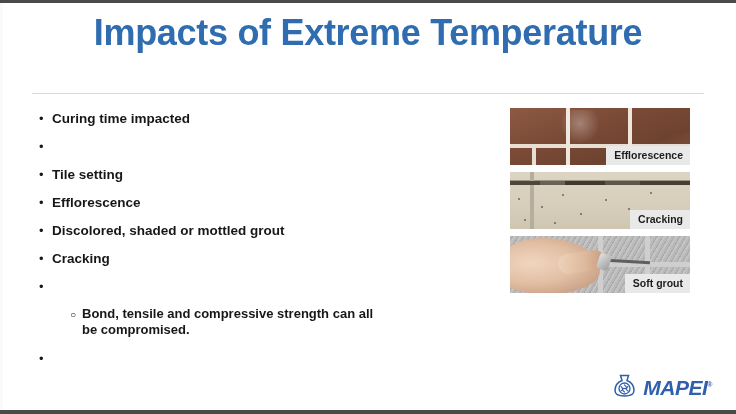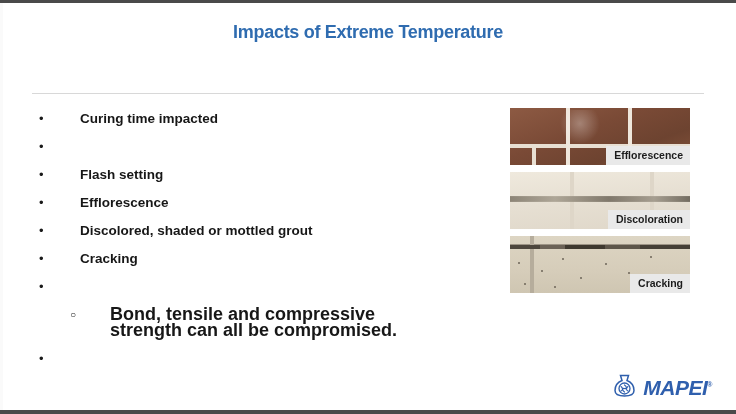--- a/index.html
+++ b/index.html
@@ -41,21 +41,21 @@
   .title-block {
     position: absolute;
     left: 0;
     top: 16px;
     width: 736px;
     text-align: center;
   }
   .title-line {
     color: #2f6cb0;
     font-weight: bold;
-    font-size: 18px;
+    font-size: 36px;
     line-height: 33px;
     letter-spacing: -0.3px;
     white-space: nowrap;
   }
   .title-rule {
     position: absolute;
     left: 32px;
     top: 93px;
     width: 672px;
     height: 1px;
@@ -92,24 +92,23 @@
   .bullet-mark.hollow {
     font-size: 10px;
     line-height: 18px;
     padding-left: 4px;
   }
   .bullet-text {
     color: #171717;
     font-size: 13.5px;
     line-height: 17px;
     font-weight: 600;
-    margin-left: 28px;
   }
   .bullet-row.sub .bullet-text {
-    font-size: 18px;
+    font-size: 13px;
     line-height: 16px;
     max-width: 300px;
   }
 
   
   .panels {
     position: absolute;
     left: 510px;
     top: 108px;
     width: 180px;
@@ -284,21 +283,21 @@
       <span class="bullet-mark">•</span>
       <span class="bullet-text">Curing time impacted</span>
     </div>
 
     <div class="bullet-row">
       <span class="bullet-mark">•</span>
     </div>
 
     <div class="bullet-row">
       <span class="bullet-mark">•</span>
-      <span class="bullet-text">Flash setting</span>
+      <span class="bullet-text">Tile setting</span>
     </div>
 
     <div class="bullet-row">
       <span class="bullet-mark">•</span>
       <span class="bullet-text">Efflorescence</span>
     </div>
 
     <div class="bullet-row">
       <span class="bullet-mark">•</span>
       <span class="bullet-text">Discolored, shaded or mottled grout</span>
@@ -326,44 +325,47 @@
 
   <div class="panels">
 
     <div class="panel">
       <div class="art art-efflor">
         <div class="bloom"></div>
       </div>
       <div class="panel-label">Efflorescence</div>
     </div>
 
-    <div class="panel">
-      <div class="art art-discolor">
-        <div class="streak"></div>
-      </div>
-      <div class="panel-label">Discoloration</div>
-    </div>
 
     <div class="panel">
       <div class="art art-crack">
         <div class="crackline"></div>
         <div class="speck" style="left:8px;  top:26px;"></div>
         <div class="speck" style="left:31px; top:34px;"></div>
         <div class="speck" style="left:52px; top:22px;"></div>
         <div class="speck" style="left:70px; top:41px;"></div>
         <div class="speck" style="left:95px; top:27px;"></div>
         <div class="speck" style="left:118px;top:36px;"></div>
         <div class="speck" style="left:14px; top:47px;"></div>
         <div class="speck" style="left:44px; top:50px;"></div>
         <div class="speck" style="left:140px;top:20px;"></div>
         <div class="speck" style="left:160px;top:44px;"></div>
       </div>
       <div class="panel-label">Cracking</div>
     </div>
 
+    <div class="panel">
+      <div class="art art-soft">
+        <div class="hand"></div>
+        <div class="finger"></div>
+        <div class="scratch"></div>
+        <div class="coin"></div>
+      </div>
+      <div class="panel-label">Soft grout</div>
+    </div>
 
   </div>
 
   <div class="logo">
     <span class="logo-mark">
       <svg viewBox="0 0 50 50" width="25" height="25" aria-hidden="true">
         <path d="M17 5 H33 L30 15 C40 19 44 28 44 35 C44 43 38 46 25 46 C12 46 6 43 6 35 C6 28 10 19 20 15 Z" fill="none" stroke="#2f5fad" stroke-width="3"></path>
         <circle cx="25" cy="31" r="11" fill="none" stroke="#2f5fad" stroke-width="2.6"></circle>
         <path d="M25 24 C30 27 30 33 25 31 C20 29 20 35 25 38" fill="none" stroke="#2f5fad" stroke-width="2.4" stroke-linecap="round"></path>
         <path d="M18 27 C22 30 22 34 18 36" fill="none" stroke="#2f5fad" stroke-width="2.2" stroke-linecap="round"></path>

